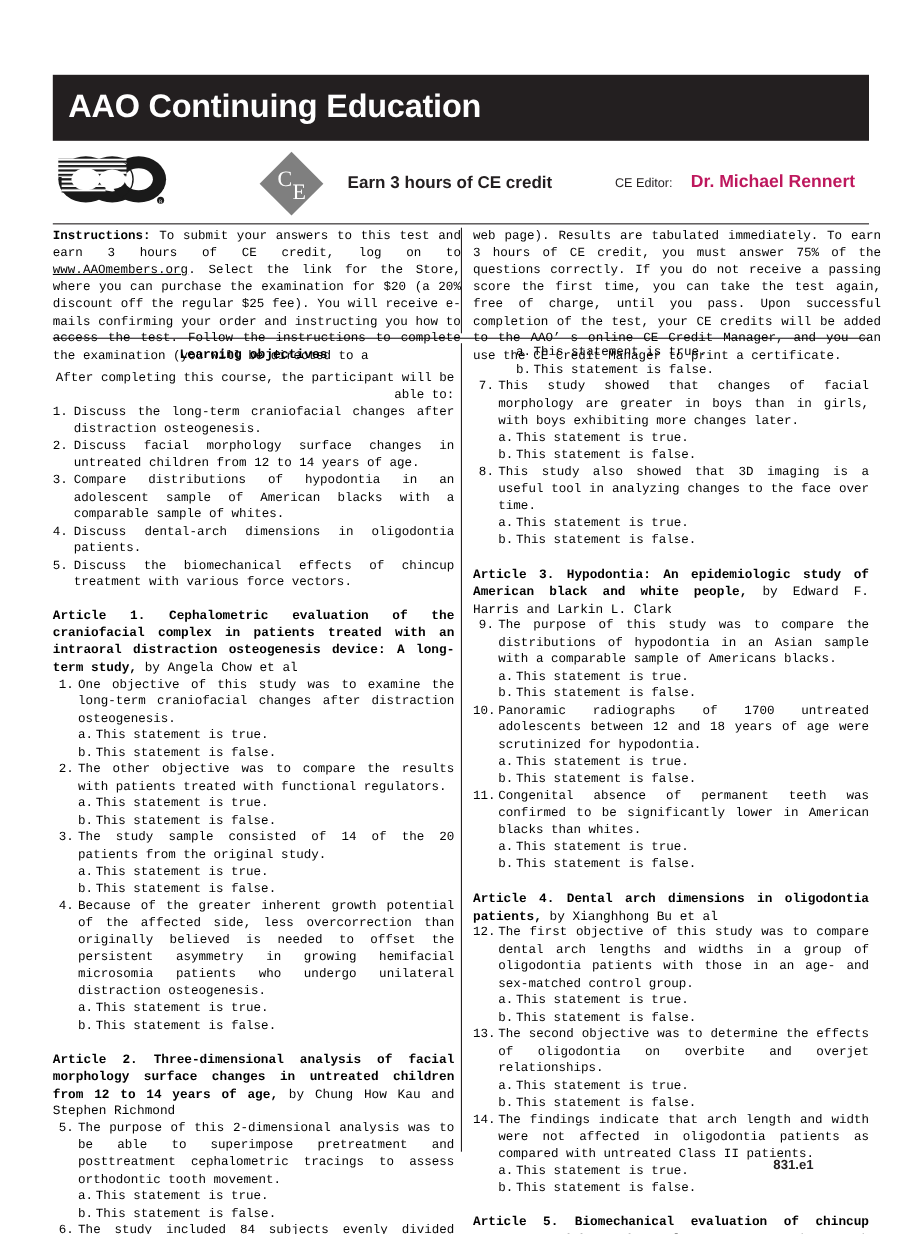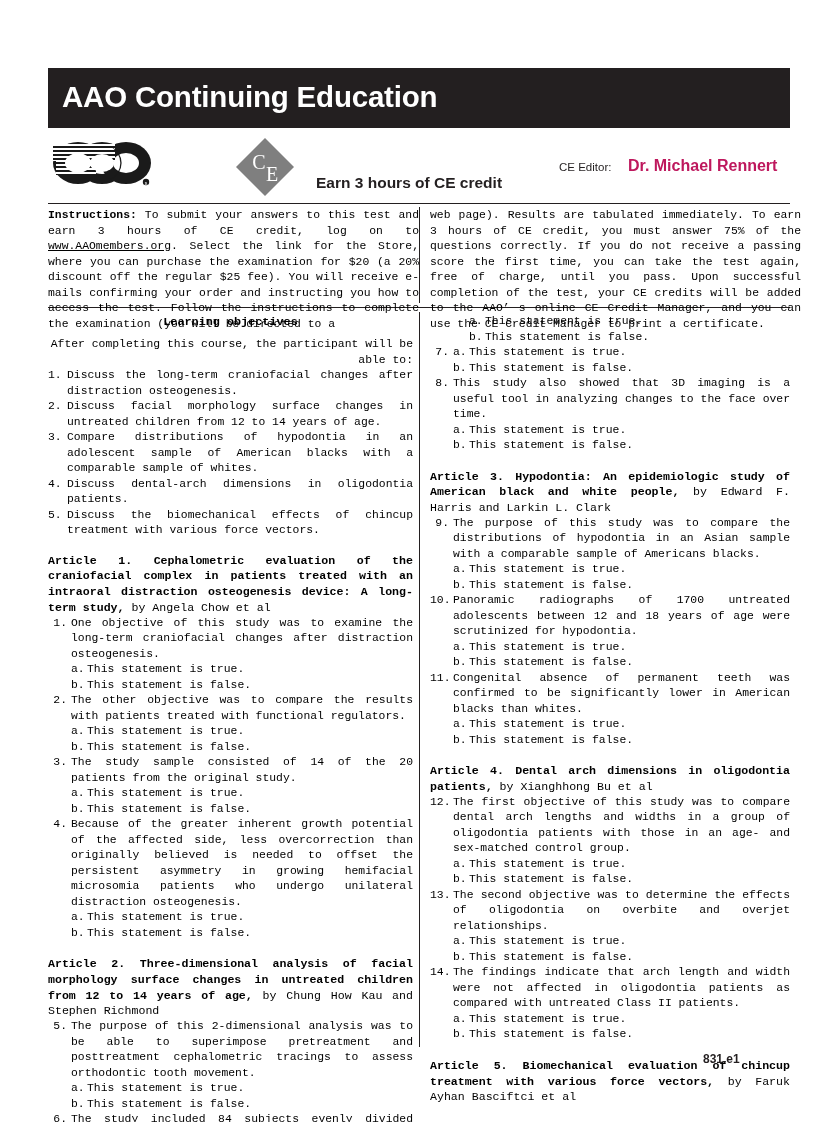--- a/index.html
+++ b/index.html
@@ -75,21 +75,20 @@
 
   .earn-credit {
     position: absolute;
     left: 268px;
     top: 22px;
     font-family: "Liberation Sans", sans-serif;
     font-weight: bold;
     font-size: 15.5px;
     color: #231f20;
     white-space: nowrap;
-    margin-top: 16px;
   }
   .ce-editor-label {
     position: absolute;
     left: 511px;
     top: 25px;
     font-family: "Liberation Sans", sans-serif;
     font-size: 11.5px;
     color: #231f20;
     white-space: nowrap;
   }
@@ -365,20 +364,21 @@
   <div class="col col-right">
 
     <ul class="alist" style="padding-left:39px;">
       <li><span class="alabel">a.</span><span>This statement is true.</span></li>
       <li><span class="alabel">b.</span><span>This statement is false.</span></li>
     </ul>
 
     <ol class="qlist">
       <li>
         <span class="qnum">7.</span>
+        <span class="qtext">This study showed that changes of facial morphology are greater in boys than in girls, with boys exhibiting more changes later.</span>
         <ul class="alist">
           <li><span class="alabel">a.</span><span>This statement is true.</span></li>
           <li><span class="alabel">b.</span><span>This statement is false.</span></li>
         </ul>
       </li>
       <li>
         <span class="qnum">8.</span>
         <span class="qtext">This study also showed that 3D imaging is a useful tool in analyzing changes to the face over time.</span>
         <ul class="alist">
           <li><span class="alabel">a.</span><span>This statement is true.</span></li>

